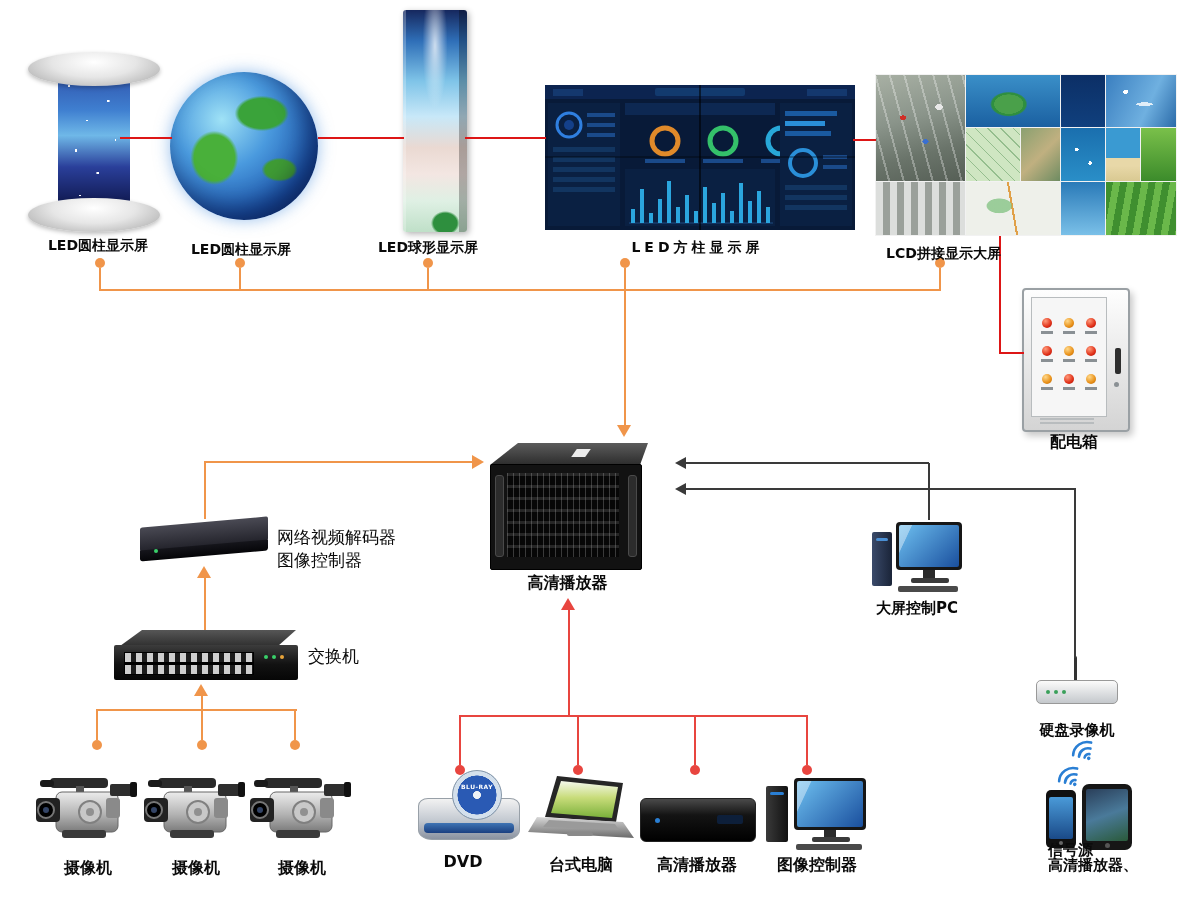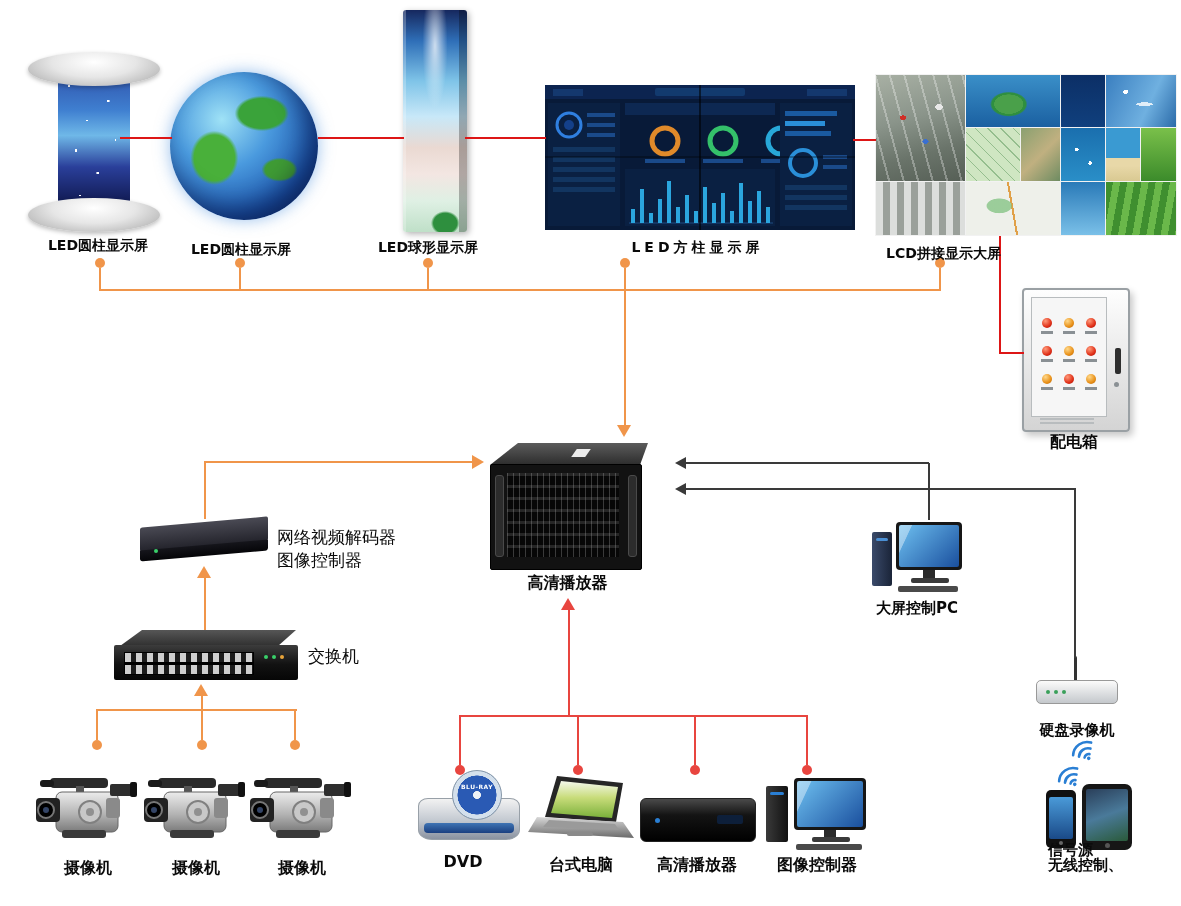--- a/index.html
+++ b/index.html
@@ -494,16 +494,16 @@
   <div class="lbl fs17 left" style="left:308px;top:646px;width:90px">交换机</div>
   <div class="lbl fs16" style="left:48px;top:858px;width:80px">摄像机</div>
   <div class="lbl fs16" style="left:156px;top:858px;width:80px">摄像机</div>
   <div class="lbl fs16" style="left:262px;top:858px;width:80px">摄像机</div>
   <div class="lbl fs16" style="left:428px;top:852px;width:70px">DVD</div>
   <div class="lbl fs16" style="left:524px;top:855px;width:114px">台式电脑</div>
   <div class="lbl fs16" style="left:640px;top:855px;width:114px">高清播放器</div>
   <div class="lbl fs16" style="left:768px;top:855px;width:98px">图像控制器</div>
   <div class="lbl fs15" style="left:864px;top:599px;width:106px">大屏控制PC</div>
   <div class="lbl fs15" style="left:1032px;top:721px;width:90px">硬盘录像机</div>
-  <div class="lbl fs15 left" style="left:1048px;top:856px;width:100px">无线控制、</div>
+  <div class="lbl fs15 left" style="left:1048px;top:856px;width:100px">高清播放器、</div>
   <div class="lbl fs15 left" style="left:1048px;top:841px;width:100px">信号源</div>
 
 </div>
 
 </body></html>

